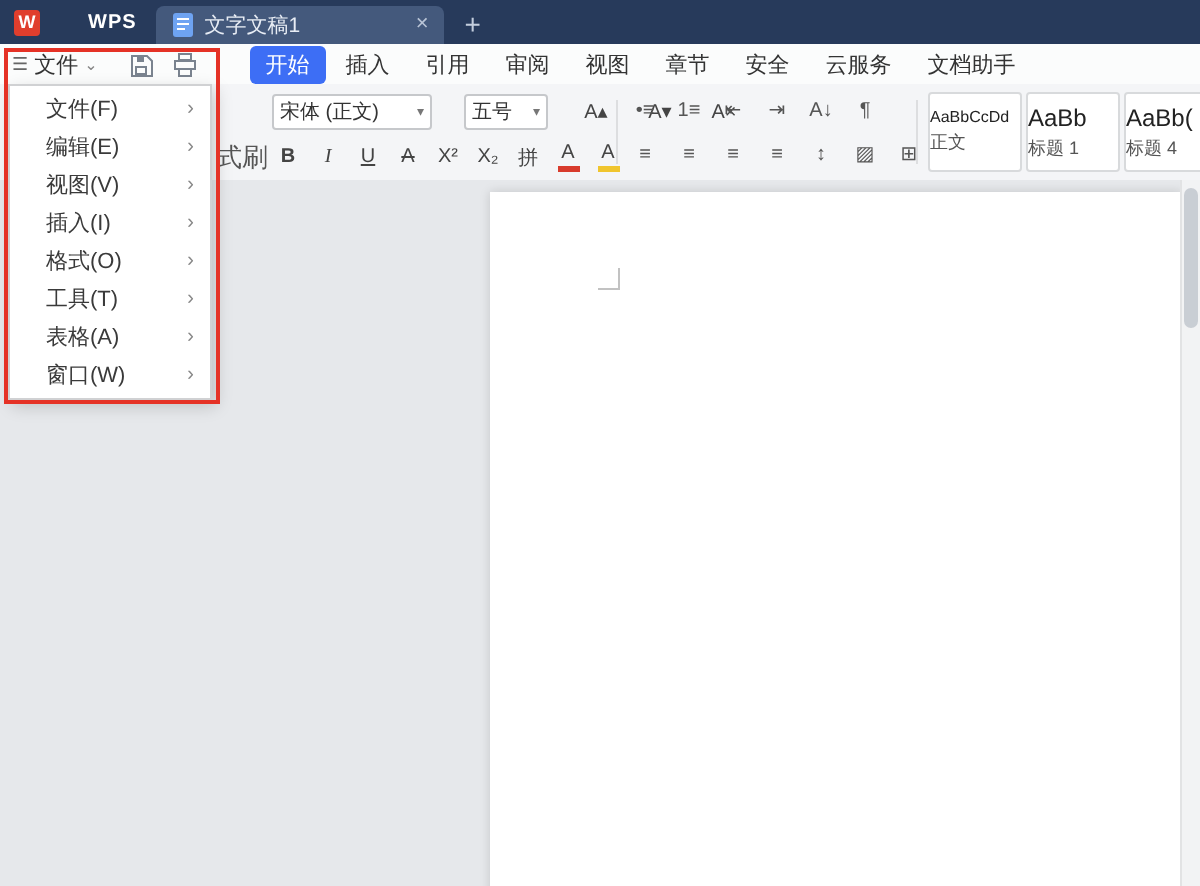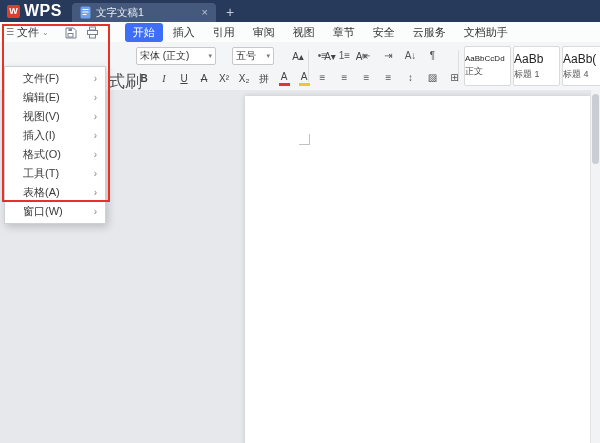--- a/index.html
+++ b/index.html
@@ -5,21 +5,21 @@
   html,body{margin:0;padding:0;background:#fff;}
   .app{position:relative;width:600px;height:443px;overflow:hidden;
        font-family:"Liberation Sans","DejaVu Sans",sans-serif;background:#fff;}
 
   
   .titlebar{position:absolute;top:0;left:0;right:0;height:22px;background:#273a5b;
             display:flex;align-items:flex-end;}
   .brand{display:flex;align-items:center;gap:4px;padding:0 10px 0 7px;height:22px;}
   .brand .wmark{width:13px;height:13px;background:#e03e2d;color:#fff;font-size:9px;font-weight:bold;
             display:flex;align-items:center;justify-content:center;border-radius:2px;}
-  .brand .btxt{color:#fff;font-size:16px;font-weight:bold;letter-spacing:.5px;}
+  .brand .btxt{color:#fff;font-size:10px;font-weight:bold;letter-spacing:.5px;margin-left:20px;}
   .doctab{display:flex;align-items:center;gap:5px;background:#44597c;height:19px;
           border-radius:4px 4px 0 0;padding:0 8px;width:128px;}
   .doctab .lbl{color:#e8edf5;font-size:10.5px;flex:1;white-space:nowrap;overflow:hidden;}
   .doctab .x{color:#b9c4d6;font-size:11px;line-height:1;}
   .newtab{color:#c3cddd;font-size:14px;margin:0 0 3px 10px;line-height:1;}
 
   
   .menubar{position:absolute;top:22px;left:0;right:0;height:20px;background:#fbfcfc;
            border-bottom:1px solid #e8e9ea;display:flex;align-items:center;}
   .filebtn{display:flex;align-items:center;gap:3px;padding:0 6px;height:20px;}
@@ -27,21 +27,21 @@
   .filebtn .lbl{font-size:11px;color:#333;}
   .filebtn .chev{font-size:8px;color:#888;}
   .qicon{margin-left:9px;display:flex;align-items:center;opacity:.8;}
   .tabs{display:flex;align-items:center;margin-left:26px;gap:2px;}
   .tab{font-size:11px;color:#333;padding:2px 8px;border-radius:3px;white-space:nowrap;}
   .tab.active{background:#3d6ef5;color:#fff;}
 
   
   .ribbon{position:absolute;top:42px;left:0;right:0;height:48px;background:#f4f5f7;
           border-bottom:1px solid #dcdee0;}
-  .fp-partial{position:absolute;left:108px;top:28px;font-size:17px;color:#555;font-family:Liberation Mono, monospace;}
+  .fp-partial{position:absolute;left:108px;top:28px;font-size:13px;color:#555;font-family:Liberation Mono, monospace;}
   .sep{position:absolute;top:8px;bottom:8px;width:1px;background:#dddee0;}
   .fontgroup{position:absolute;left:136px;top:5px;}
   .frow{display:flex;align-items:center;gap:16px;}
   .frow2{margin-top:5px;display:flex;align-items:center;gap:4px;}
   .combo{background:#fff;border:1px solid #c6c8cb;border-radius:2px;height:16px;
          display:flex;align-items:center;padding:0 3px;font-size:10px;color:#333;white-space:nowrap;}
   .combo .arrow{margin-left:auto;font-size:7px;color:#777;padding-left:3px;}
   .combo.font{width:72px;} .combo.size{width:34px;}
   .ricon{min-width:16px;height:17px;display:flex;align-items:center;justify-content:center;
          font-size:10px;color:#444;border-radius:2px;white-space:nowrap;}
@@ -70,21 +70,21 @@
         box-shadow:0 0 5px rgba(0,0,0,.15);}
   .cropmark{position:absolute;left:54px;top:38px;width:10px;height:10px;
             border-right:1px solid #c2c2c2;border-bottom:1px solid #c2c2c2;}
   .scrollbar{position:absolute;right:0;top:0;bottom:0;width:9px;background:#f2f3f4;
              border-left:1px solid #e2e3e4;}
   .thumb{position:absolute;left:1px;right:1px;top:4px;height:70px;background:#c9ced4;border-radius:4px;}
 
   
   .filemenu{position:absolute;left:4px;top:42px;width:100px;background:#fff;
             border:1px solid #d0d1d3;box-shadow:2px 3px 8px rgba(0,0,0,.18);
-            padding:2px 0;z-index:20;margin-top:24px;}
+            padding:2px 0;z-index:20;}
   .mitem{display:flex;align-items:center;height:19px;padding:0 8px 0 18px;
          font-size:11px;color:#3a3a3a;}
   .mitem .arr{margin-left:auto;color:#888;font-size:10px;}
 
   
   .redbox{position:absolute;left:2px;top:24px;width:104px;height:174px;
           border:2px solid #e53226;z-index:30;pointer-events:none;}
 </style>
 </head>
 <body>

